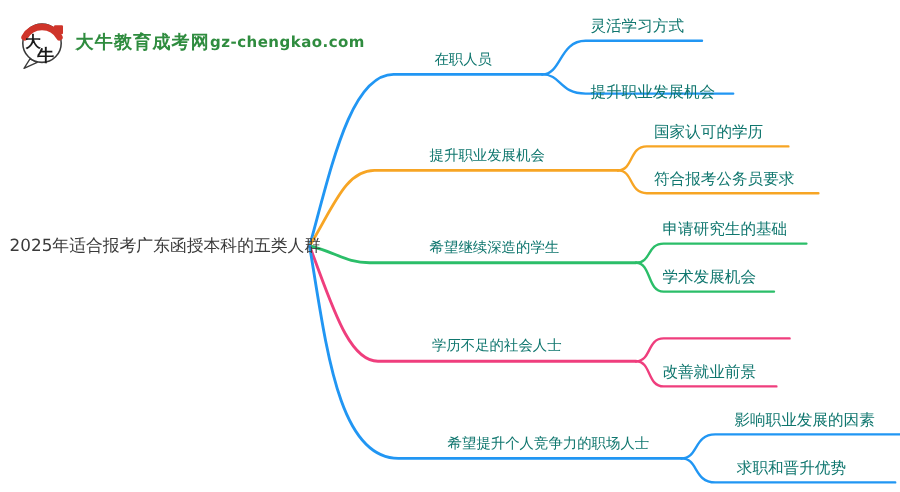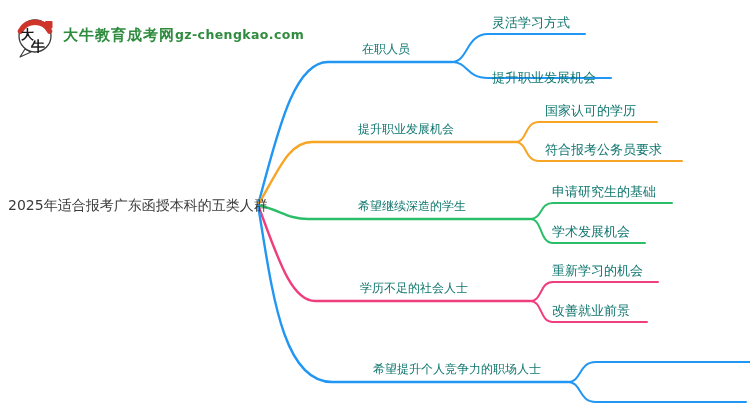--- a/index.html
+++ b/index.html
@@ -83,23 +83,24 @@
 
   <div class="node-label child-label" style="left:492px; top:15px;">灵活学习方式</div>
   <div class="node-label child-label" style="left:492px; top:59px;margin-top:11px;">提升职业发展机会</div>
 
   <div class="node-label child-label" style="left:545px; top:103px;">国家认可的学历</div>
   <div class="node-label child-label" style="left:545px; top:142px;">符合报考公务员要求</div>
 
   <div class="node-label child-label" style="left:552px; top:184px;">申请研究生的基础</div>
   <div class="node-label child-label" style="left:552px; top:224px;">学术发展机会</div>
 
-  <div class="node-label child-label" style="left:552px; top:263px;">重新学习的机会</div>
   <div class="node-label child-label" style="left:552px; top:303px;text-align:right;">改善就业前景</div>
 
+  <div class="node-label child-label" style="left:612px; top:343px;">影响职业发展的因素</div>
+  <div class="node-label child-label" style="left:614px; top:383px;">求职和晋升优势</div>
 
   <div class="logo">
     <svg class="logo-icon" viewBox="0 0 42 46">
 
       <path d="M 11 37 L 6 45 L 17 40 Z" fill="#ffffff" stroke="#3a3a3a" stroke-width="1.1" stroke-linejoin="round"></path>
 
       <circle cx="21" cy="24" r="16" fill="#ffffff" stroke="#3a3a3a" stroke-width="1.3"></circle>
 
       <path d="M 6.5 19 A 16.5 16.5 0 0 1 35.5 19" fill="none" stroke="#CF342A" stroke-width="5.5" stroke-linecap="round"></path>
 

